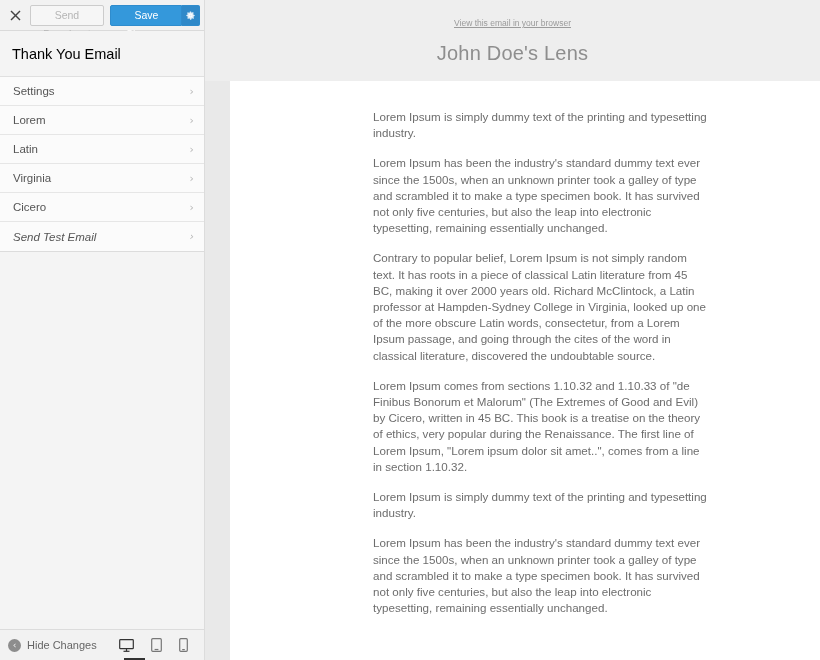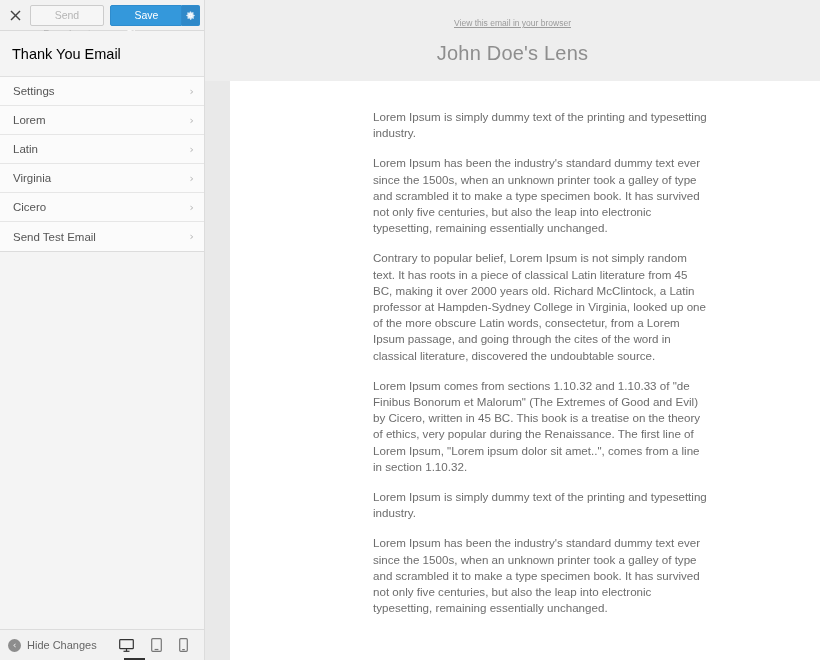--- a/index.html
+++ b/index.html
@@ -101,21 +101,21 @@
     align-items: center;
     justify-content: space-between;
     padding: 0 10px 0 13px;
     border-bottom: 1px solid #e6e6e6;
     background: #fbfbfb;
     font-size: 11.5px;
     color: #555;
     cursor: pointer;
     gap: 27px;
   }
-  .menu-item:last-child { border-bottom: none; }
+  .menu-item:last-child { border-bottom: none; font-style: italic; }
   .chev {
     color: #b8b8b8;
     font-size: 11px;
     font-family: "DejaVu Sans", sans-serif;
   }
 
   .sidebar-filler { flex: 1; background: #f4f4f4; }
 
   .bottombar {
     height: 31px;

